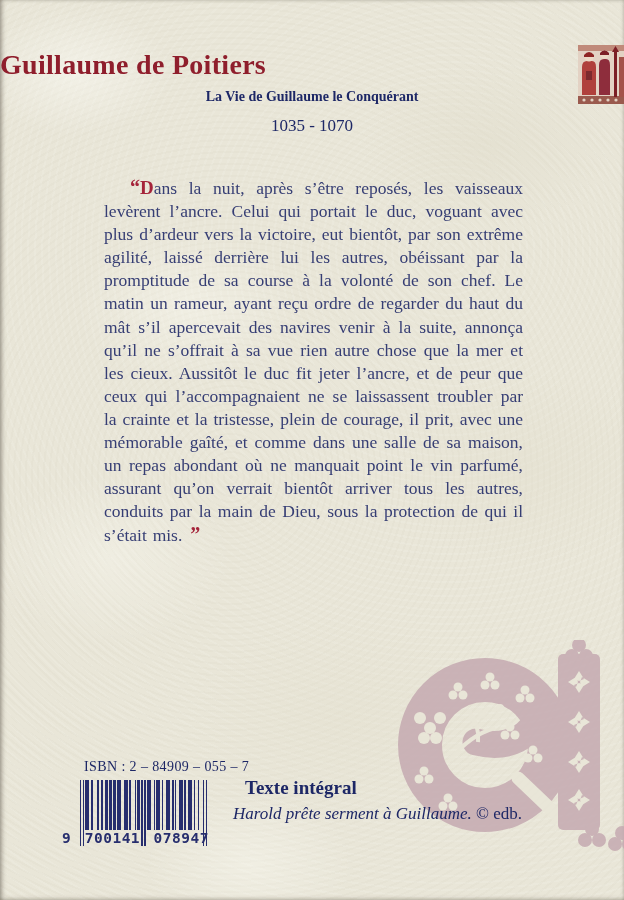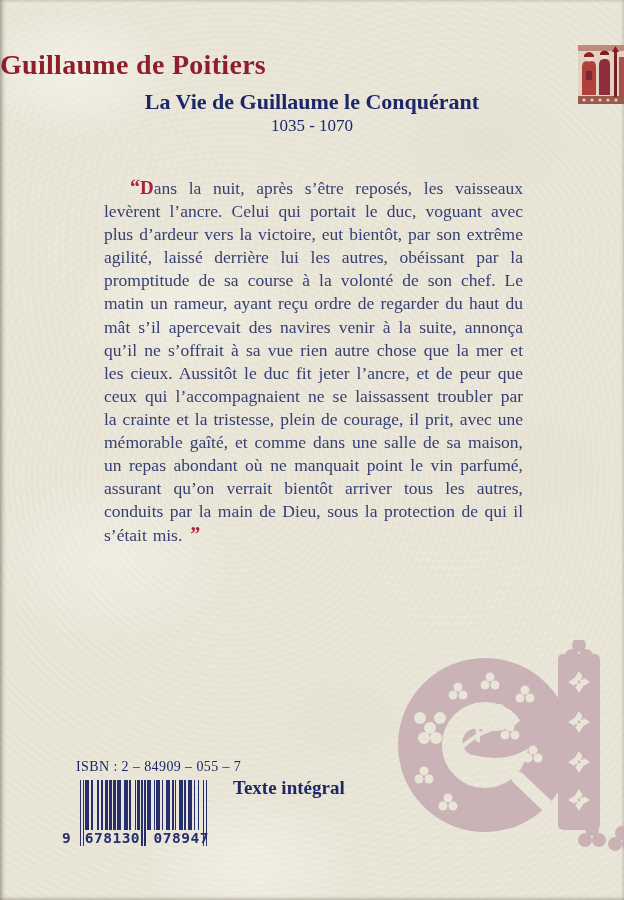--- a/index.html
+++ b/index.html
@@ -27,54 +27,54 @@
   }
 
   
   .author {
     position:absolute; top:49px; left:0; width:100%; text-align:left;
     font-size:28px; font-weight:bold; color:var(--accent-red,#8f1e2c);
     letter-spacing:0.3px;
   }
   .book-title {
     position:absolute; top:89px; left:0; width:100%; text-align:center;
-    font-size:22px; font-weight:bold; color:var(--navy-dark,#1d2766);
+    font-size:14px; font-weight:bold; color:var(--navy-dark,#1d2766);
   }
   .date-range {
     position:absolute; top:116px; left:0; width:100%; text-align:center;
     font-size:17px; color:var(--navy-dark,#1d2766);
   }
 
   
   .quote {
     position:absolute; left:104px; top:176px; width:419px; margin:0;
     font-size:17.5px; line-height:23.1px; text-align:justify;
     color:var(--navy-text,#363e74); text-indent:26px;
     word-spacing:1.5px;
   }
   .quote .qmark  { color:var(--quote-red,#a5243a); font-weight:bold; font-size:20px; }
   .quote .qclose { margin-left:8px; }
   .quote .initial{ color:var(--quote-red,#a5243a); font-weight:bold; font-size:19px; }
 
   
   .isbn-label {
-    position:absolute; left:76px; top:759px;
+    position:absolute; left:84px; top:759px;
     font-size:14px; color:var(--navy-dark,#1d2766); letter-spacing:0.4px;
   }
   .barcode-wrap { position:absolute; left:80px; top:780px; width:127px; height:66px; }
   .barcode-wrap svg { display:block; width:127px; height:66px; }
   .barcode-wrap svg rect { fill:var(--barcode-navy,#272e6e); }
   .barcode-digits {
     position:absolute; left:62px; top:830px; width:147px;
     display:flex; justify-content:space-between;
     font-family:"DejaVu Sans Mono", monospace; font-weight:bold;
     font-size:14.5px; color:var(--barcode-navy,#272e6e); letter-spacing:0.5px;
   }
   .colophon { position:absolute; left:233px; top:777px; color:var(--navy-dark,#1d2766); }
-  .colophon .line1 { font-weight:bold; font-size:19px; margin-bottom:4px; }
+  .colophon .line1 { font-weight:bold; font-size:19px; margin-bottom:4px;margin-left:12px; }
   .colophon .line  { font-size:17px; line-height:22.5px; }
   .colophon .it    { font-style:italic; }
 
   
   .corner-art { position:absolute; right:0; top:45px; width:46px; height:59px; }
   .ornament   { position:absolute; left:390px; top:640px; width:234px; height:230px; opacity:0.85; }
 </style>
 </head>
 <body>
 
@@ -215,21 +215,23 @@
         <rect x="82" y="0" width="1" height="50"></rect>
         <rect x="83" y="0" width="1" height="50"></rect>
         <rect x="85" y="0" width="1" height="50"></rect>
         <rect x="88" y="0" width="1" height="50"></rect>
         <rect x="92" y="0" width="1" height="66"></rect>
         <rect x="94" y="0" width="1" height="66"></rect>
       </svg>
   </div>
   <div class="barcode-digits">
     <span>9</span>
-    <span>678130</span>
+    <span>700141</span>
     <span>078947</span>
   </div>
 
   <div class="colophon">
     <div class="line1">Texte intégral</div>
+    <div class="line"><span class="it">Harold prête serment à Guillaume.</span>
+      <span>© edb.</span></div>
   </div>
 
 </div>
 
 </body></html>

